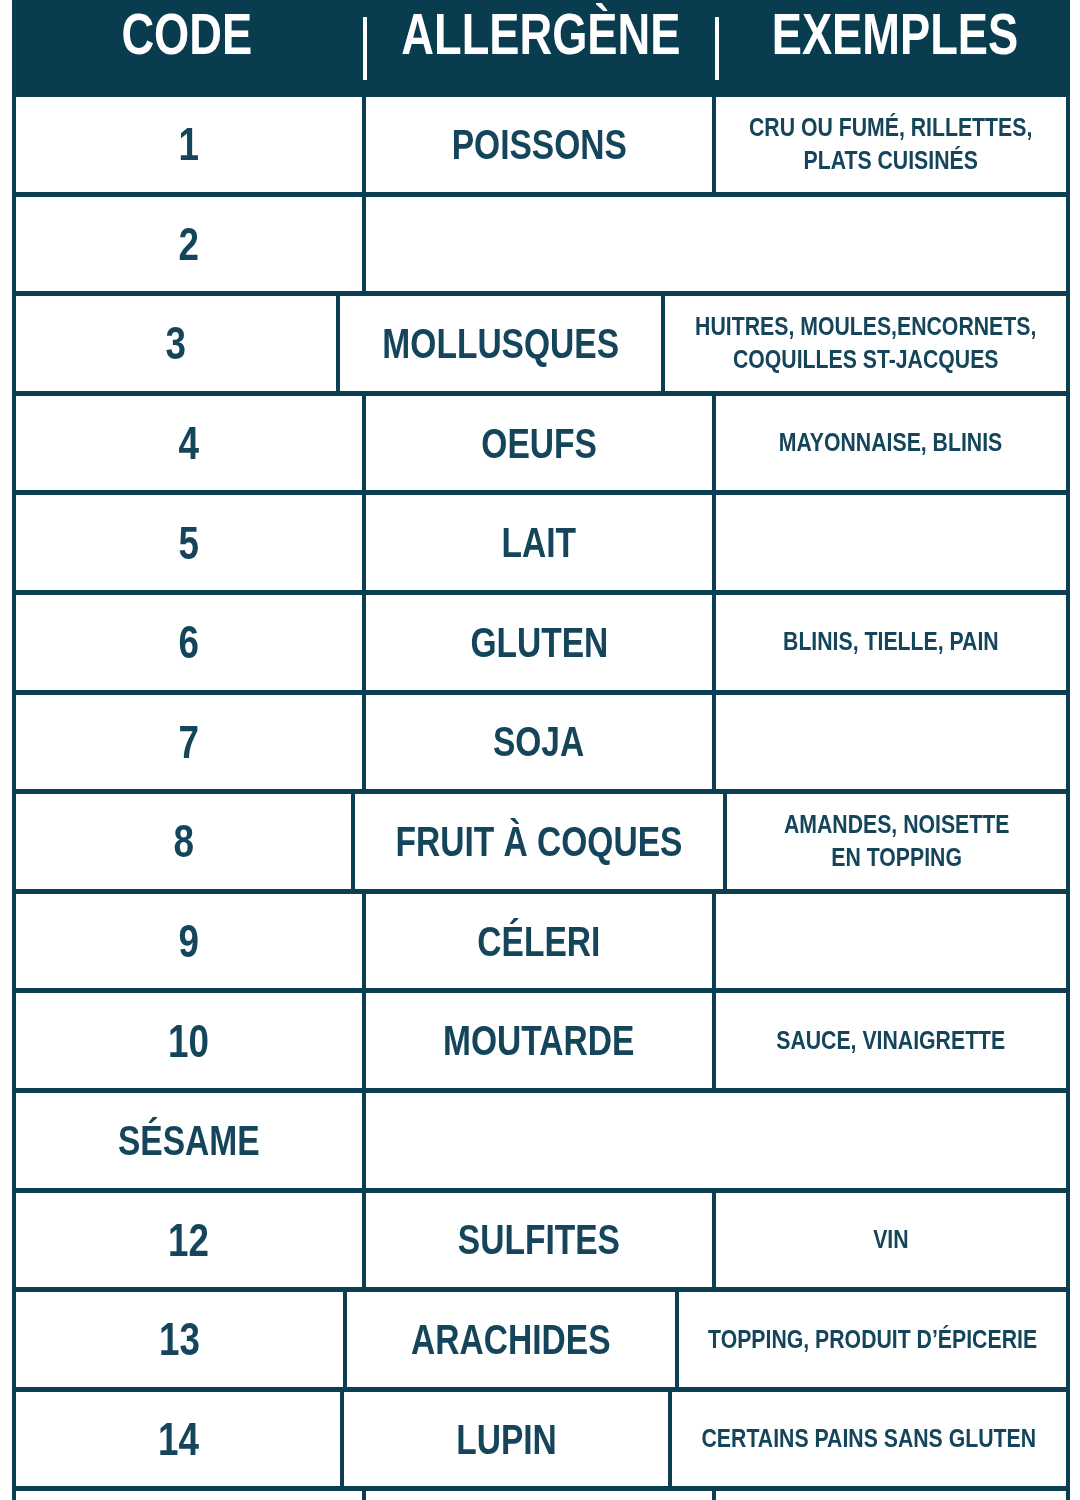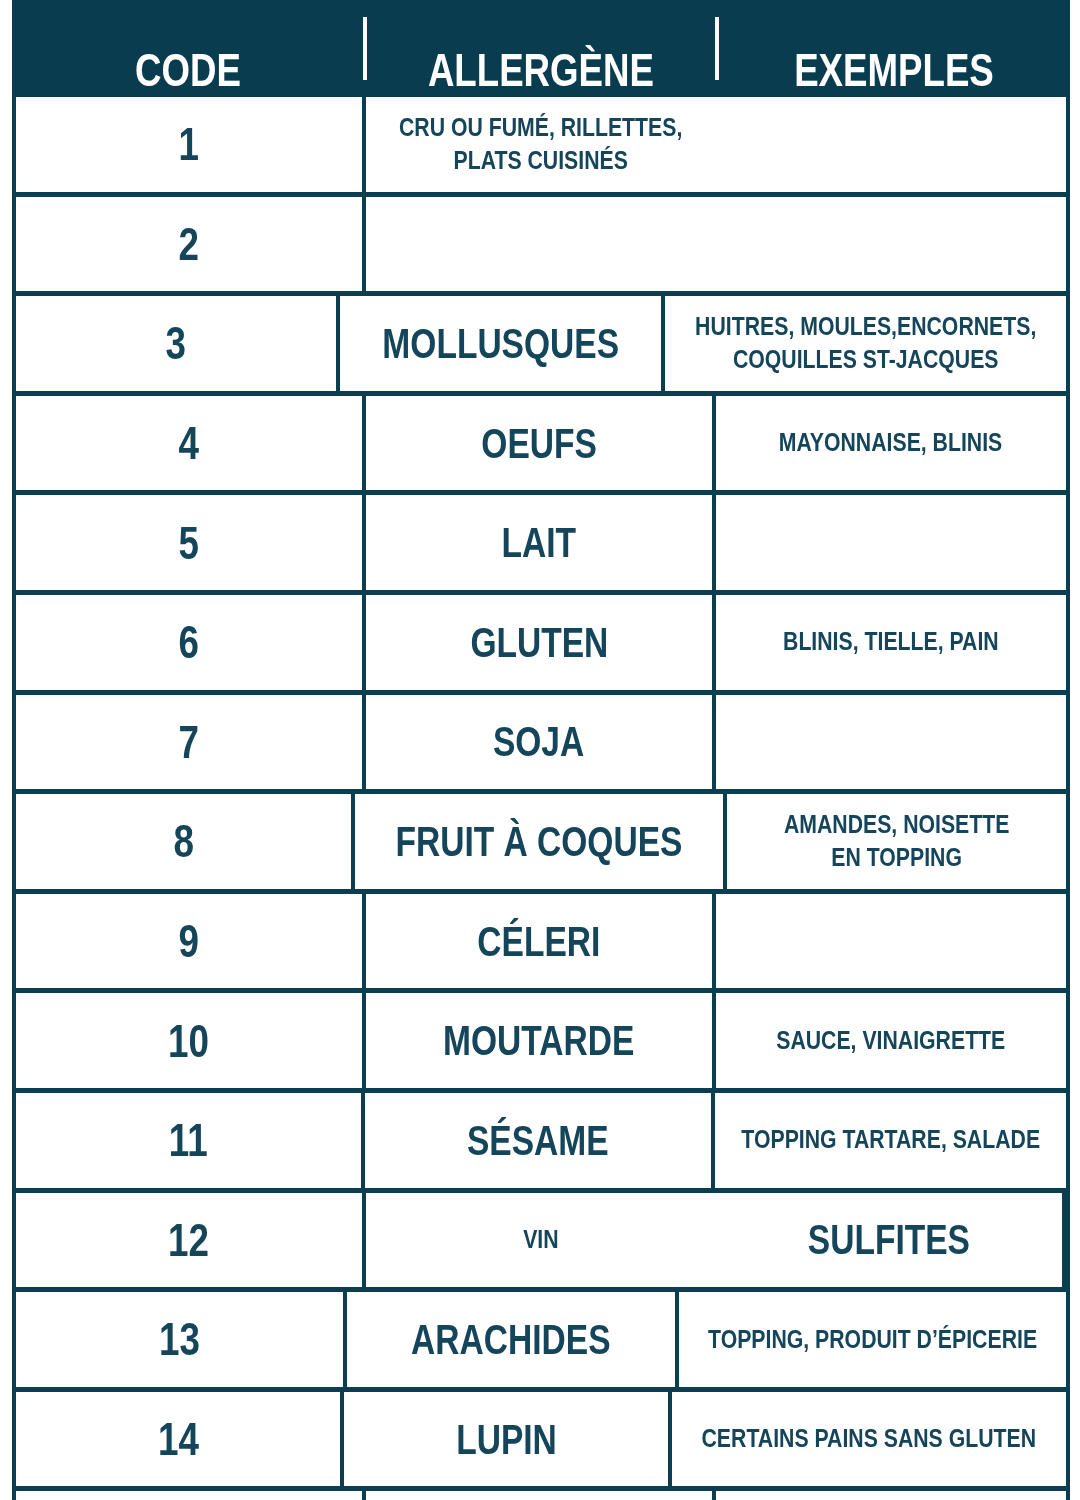--- a/index.html
+++ b/index.html
@@ -28,25 +28,25 @@
   
   .thead{
     position:relative;
     height:97px;
     background:var(--dark);
     display:grid;
     grid-template-columns:repeat(3,1fr);
   }
   .th{
     display:flex;
-    align-items:flex-end;
+    align-items:flex-start;
     justify-content:center;
     color:var(--header-text);
     font-weight:700;
-    font-size:47px;
+    font-size:58px;
   }
   .th-sep{
     position:absolute;
     top:17px;
     width:4px;
     height:63px;
     background:#ffffff;
   }
   .th-sep.sep1{left:calc(100%/3 - 2px);}
   .th-sep.sep2{left:calc(200%/3 - 2px);}
@@ -109,20 +109,23 @@
       </div>
       <div class="th-sep sep1"></div>
       <div class="th-sep sep2"></div>
     </div>
 
     <div class="tbody" id="tbody">
   <div class="row">
     <div class="cell c-code">
       <span class="cond">1</span>
     </div>
+    <div class="cell c-allergen">
+      <span class="cond">POISSONS</span>
+    </div>
     <div class="cell c-examples">
       <span class="cond">CRU OU FUMÉ, RILLETTES,
 PLATS CUISINÉS</span>
     </div>
   </div>
 
   <div class="row">
     <div class="cell c-code">
       <span class="cond">2</span>
     </div>
@@ -211,40 +214,34 @@
     </div>
     <div class="cell c-allergen">
       <span class="cond">MOUTARDE</span>
     </div>
     <div class="cell c-examples">
       <span class="cond">SAUCE, VINAIGRETTE</span>
     </div>
   </div>
 
   <div class="row">
-    <div class="cell c-code">
-      <span class="cond">11</span>
-    </div>
     <div class="cell c-allergen">
       <span class="cond">SÉSAME</span>
     </div>
-    <div class="cell c-examples">
-      <span class="cond">TOPPING TARTARE, SALADE</span>
-    </div>
   </div>
 
   <div class="row">
     <div class="cell c-code">
       <span class="cond">12</span>
     </div>
+    <div class="cell c-allergen">
+      <span class="cond">SULFITES</span>
+    </div>
     <div class="cell c-examples">
       <span class="cond">VIN</span>
-    </div>
-    <div class="cell c-allergen">
-      <span class="cond">SULFITES</span>
     </div>
   </div>
 
   <div class="row">
     <div class="cell c-code">
       <span class="cond">13</span>
     </div>
     <div class="cell c-allergen">
       <span class="cond">ARACHIDES</span>
     </div>

